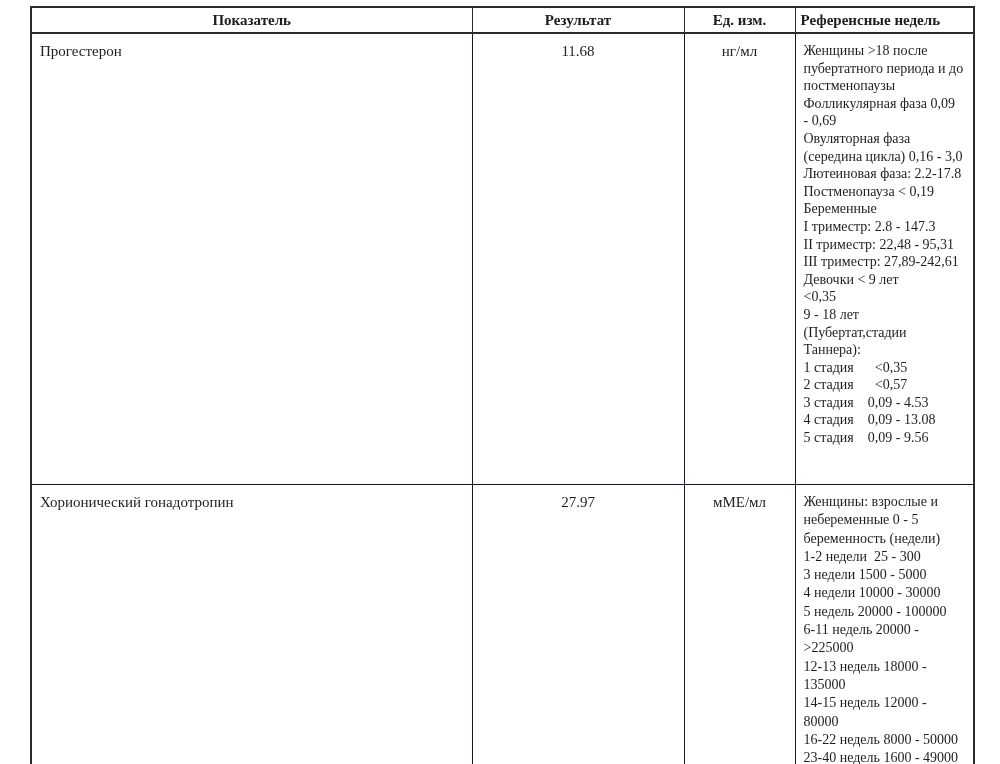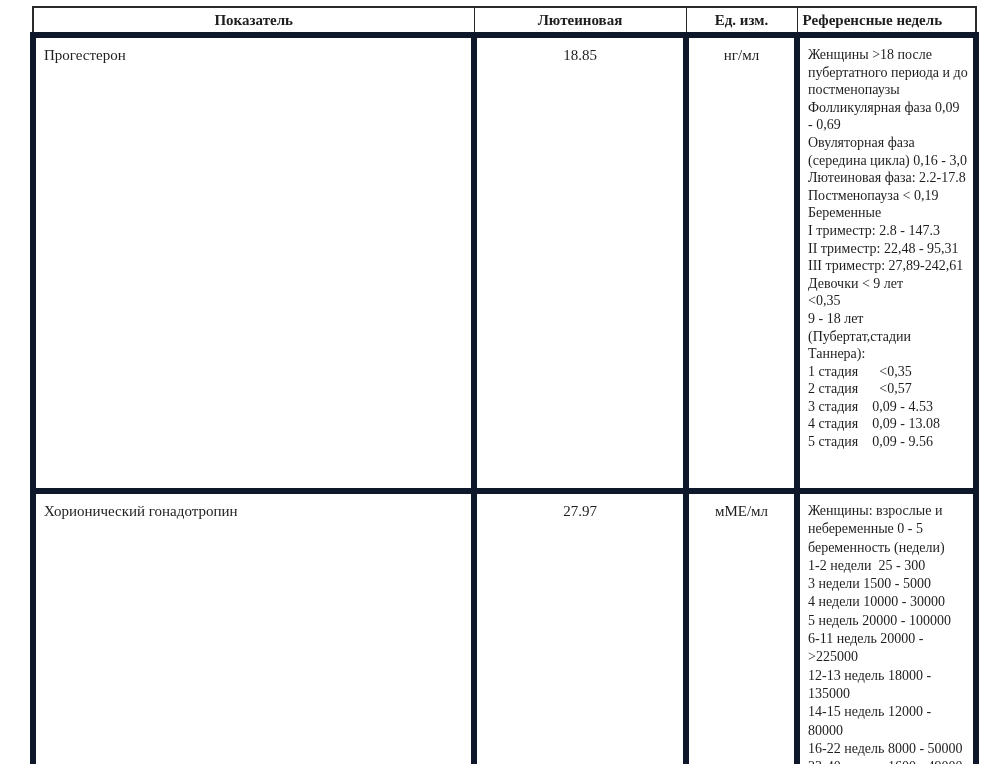--- a/index.html
+++ b/index.html
@@ -35,21 +35,21 @@
     text-align: center;
     vertical-align: middle;
   }
   th.h4 {
     text-align: left;
     padding-left: 5px;
     white-space: nowrap;
     overflow: visible;
   }
   td {
-    border: 6px solid #0f172a;
+    border: 1px solid #0f172a;
     vertical-align: top;
     font-size: 15px;
     overflow: visible;
   }
   tr.row1 td { height: 440px; }
   tr.row2 td { height: 470px; }
   td.c1 { text-align: left; padding: 9px 8px 0 8px; }
   td.c2, td.c3 { text-align: center; padding: 9px 2px 0 2px; }
   td.c4 { padding: 8px 0 2px 8px; }
   .ref {
@@ -67,29 +67,29 @@
   <table class="lab">
     <colgroup>
       <col class="c1">
         <col class="c2">
         <col class="c3">
         <col class="c4">
     </colgroup>
     <thead>
       <tr>
         <th class="h1">Показатель</th>
-        <th class="h2">Лютеиновая</th>
+        <th class="h2">Результат</th>
         <th class="h3">Ед. изм.</th>
         <th class="h4">Референсные недель</th>
       </tr>
     </thead>
     <tbody>
       <tr class="row1">
         <td class="c1">Прогестерон</td>
-        <td class="c2">18.85</td>
+        <td class="c2">11.68</td>
         <td class="c3">нг/мл</td>
         <td class="c4">
           <div class="ref">Женщины &gt;18 после
 пубертатного периода и до
 постменопаузы
 Фолликулярная фаза 0,09
 - 0,69
 Овуляторная фаза
 (середина цикла) 0,16 - 3,0
 Лютеиновая фаза: 2.2-17.8

